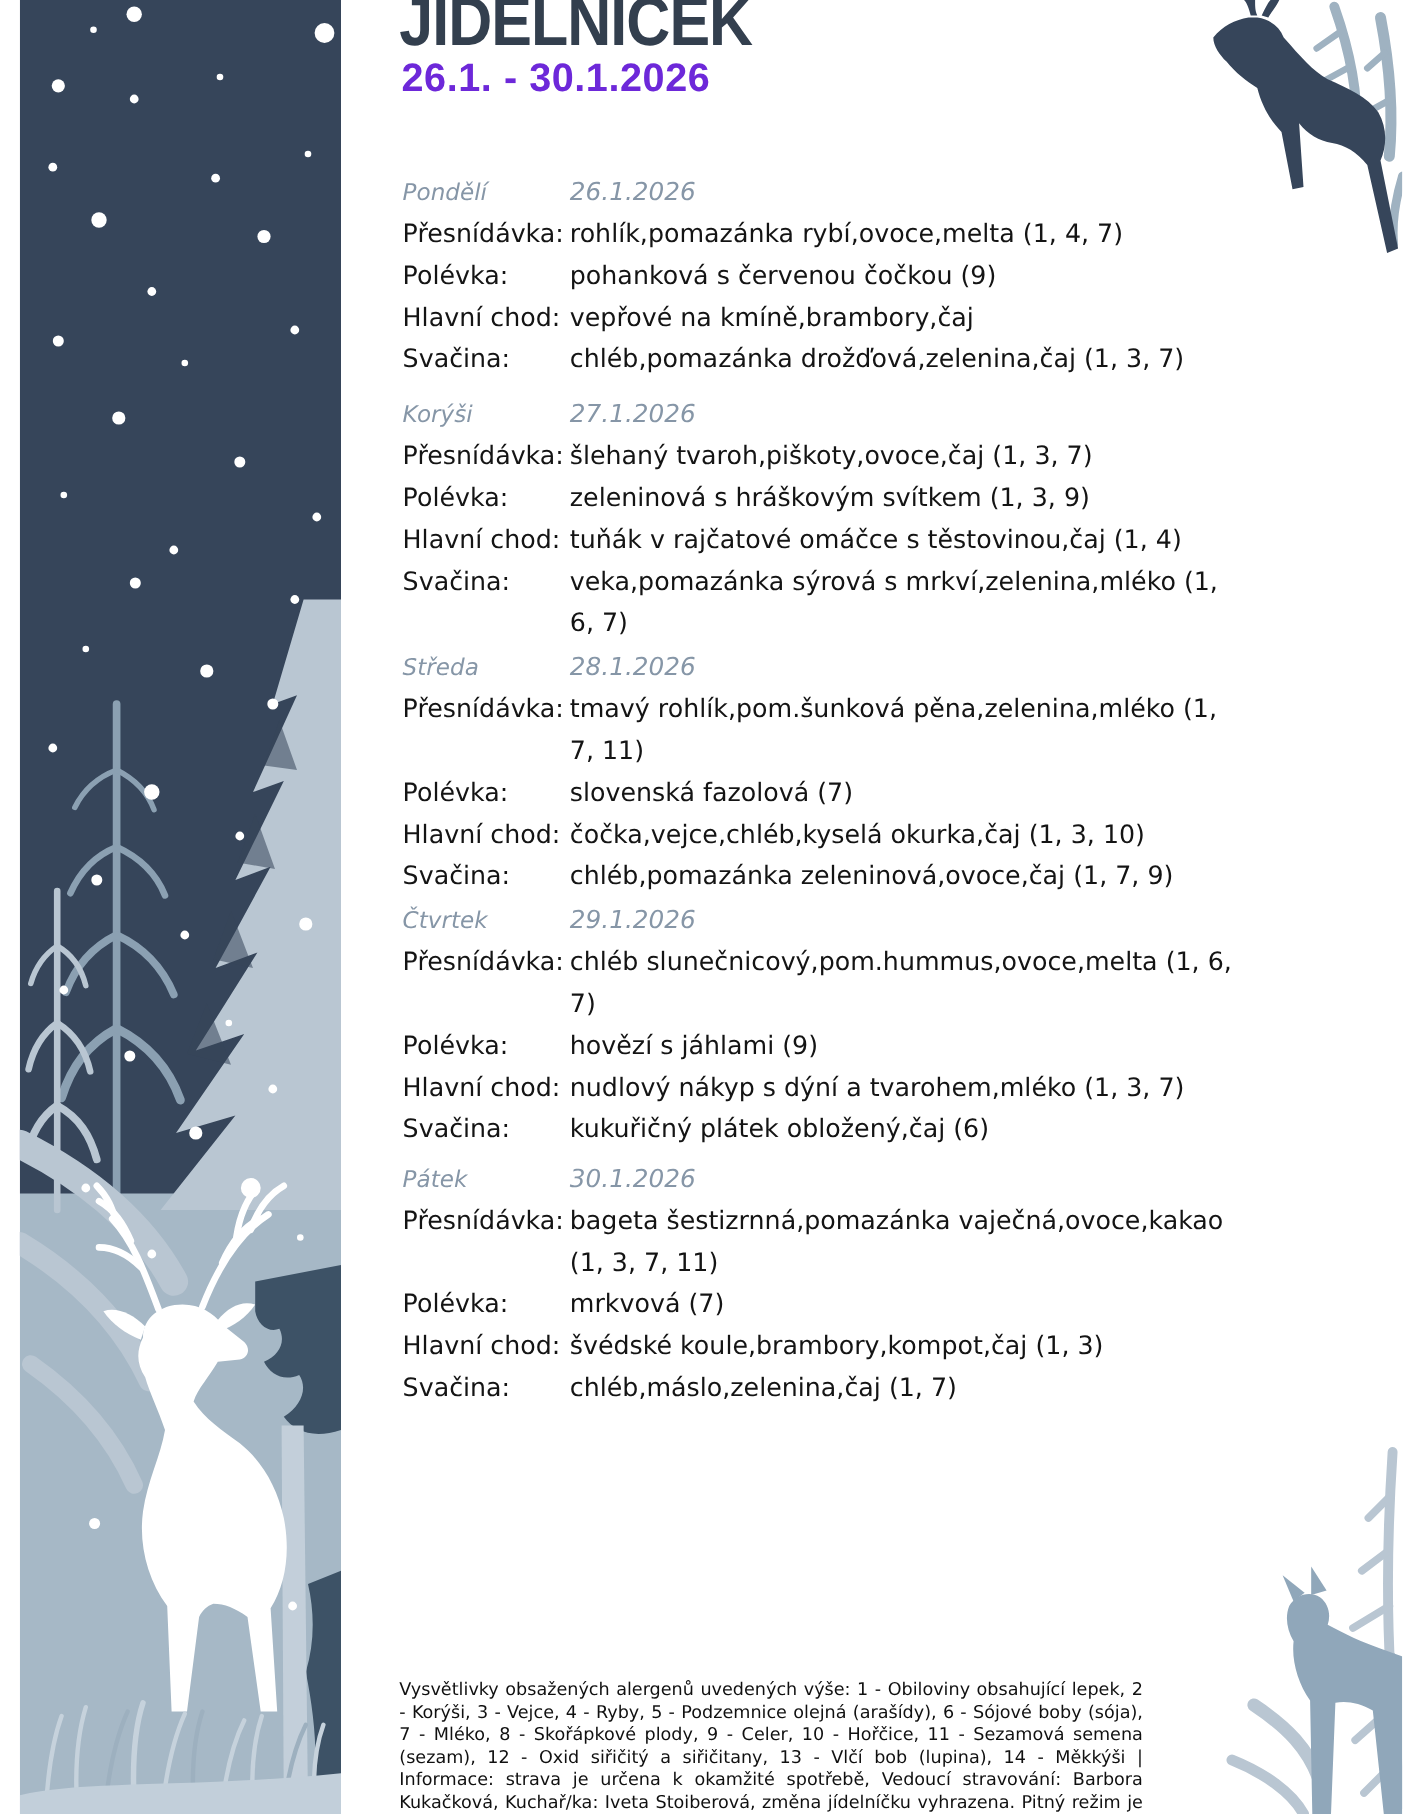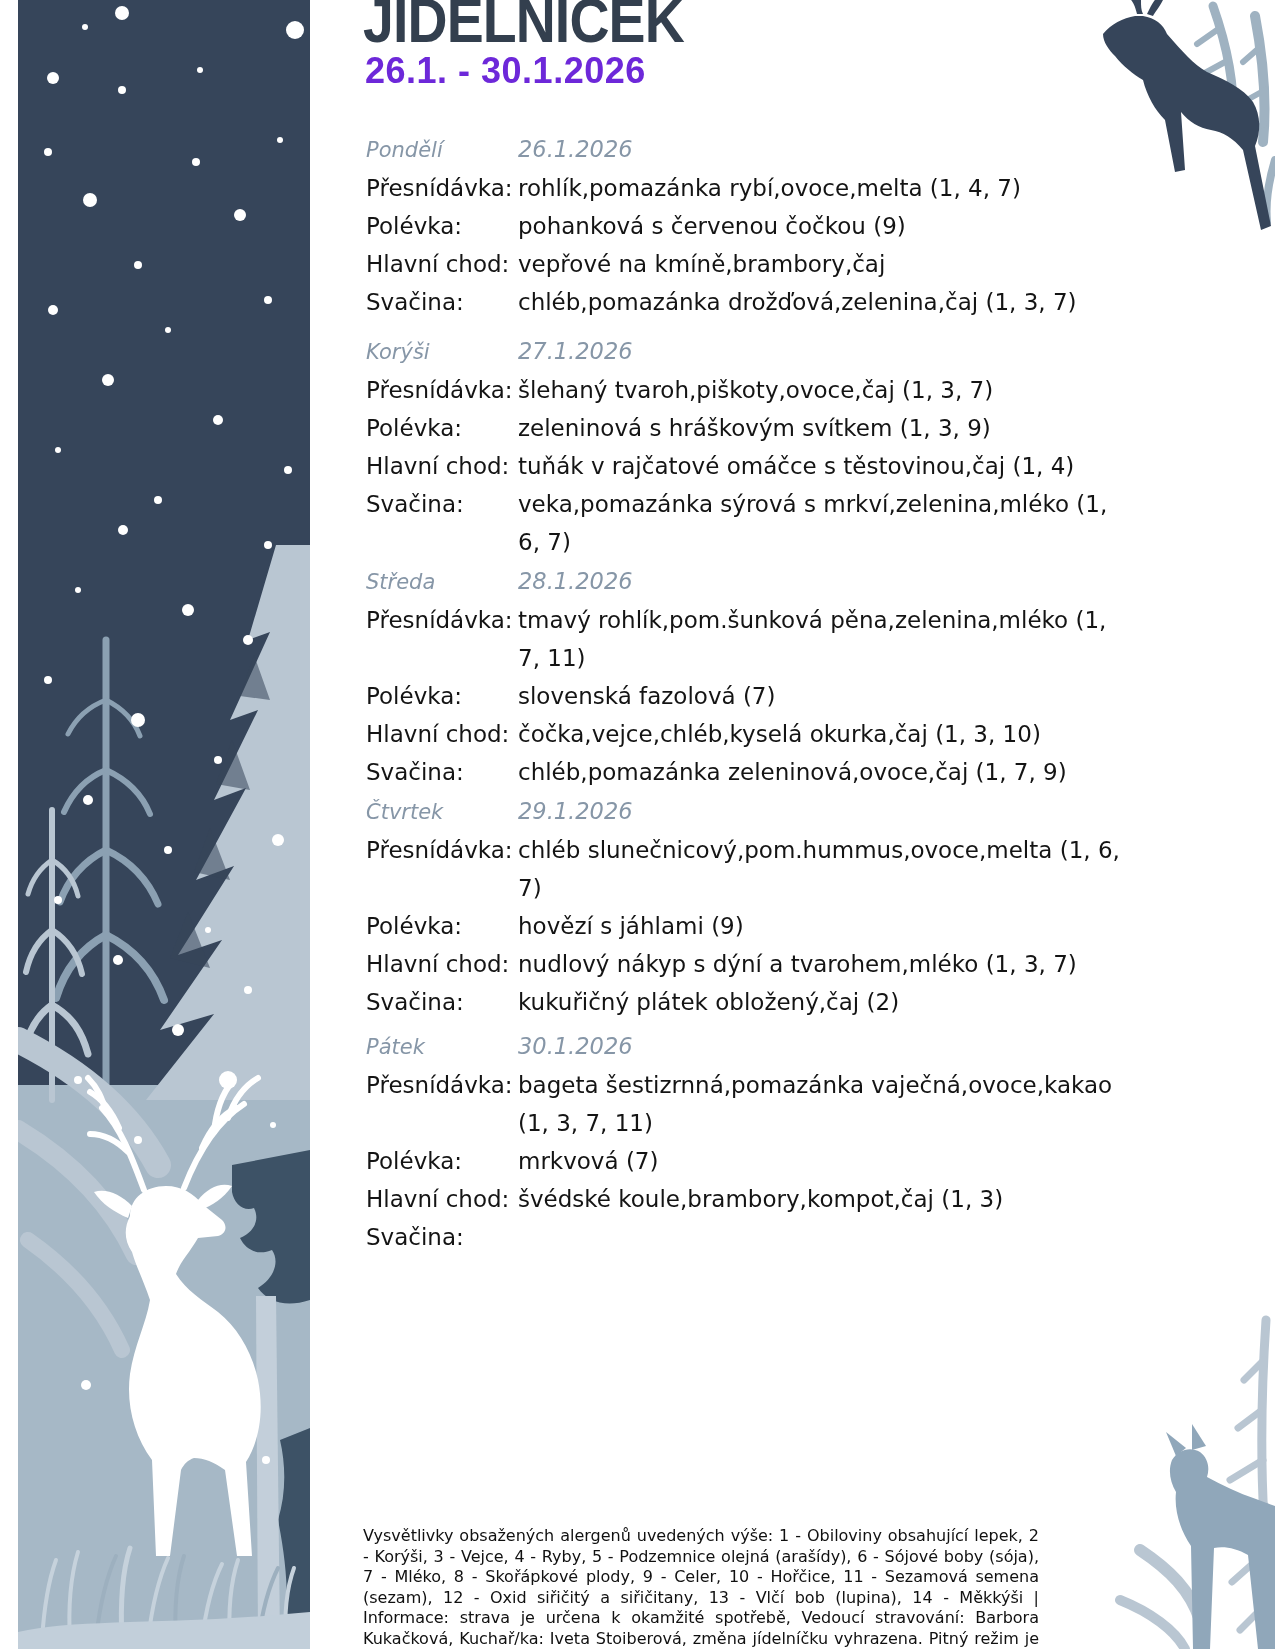--- a/index.html
+++ b/index.html
@@ -25,21 +25,21 @@
     position:absolute;left:365px;top:50px;
     font-family:"Liberation Sans",sans-serif;font-weight:bold;font-size:36px;
     color:#6d28d9;letter-spacing:0.5px;white-space:nowrap;
   }
 
   
   .day{position:absolute;left:366px;width:766px;}
   .day-0{top:130px}.day-1{top:332px}.day-2{top:562px}.day-3{top:792px}.day-4{top:1027px}
   .day-head{display:flex;align-items:baseline;line-height:38px;color:#8696a7;font-style:italic;}
   .day-name{flex:0 0 152px;font-size:21px;}
-  .day-date{font-size:22.5px;}
+  .day-date{font-size:22.5px;margin-top:26px;}
   .row{display:flex;line-height:38px;font-size:23px;color:#141414;}
   .row .label{flex:0 0 152px;}
   .row .value{flex:0 1 602px;max-width:602px;}
 
   
   .footer{
     position:absolute;left:363px;top:1526px;width:676px;
     font-size:16px;line-height:20.5px;color:#101010;text-align:justify;
   }
 </style>
@@ -306,21 +306,21 @@
     <div class="row">
       <span class="label">Polévka:</span>
       <span class="value">hovězí s jáhlami (9)</span>
     </div>
     <div class="row">
       <span class="label">Hlavní chod:</span>
       <span class="value">nudlový nákyp s dýní a tvarohem,mléko (1, 3, 7)</span>
     </div>
     <div class="row">
       <span class="label">Svačina:</span>
-      <span class="value">kukuřičný plátek obložený,čaj (2)</span>
+      <span class="value">kukuřičný plátek obložený,čaj (6)</span>
     </div>
   </section>
 
   <section class="day day-4">
     <div class="day-head">
       <span class="day-name">Pátek</span>
       <span class="day-date">30.1.2026</span>
     </div>
     <div class="row">
       <span class="label">Přesnídávka:</span>
@@ -329,18 +329,19 @@
     <div class="row">
       <span class="label">Polévka:</span>
       <span class="value">mrkvová (7)</span>
     </div>
     <div class="row">
       <span class="label">Hlavní chod:</span>
       <span class="value">švédské koule,brambory,kompot,čaj (1, 3)</span>
     </div>
     <div class="row">
       <span class="label">Svačina:</span>
+      <span class="value">chléb,máslo,zelenina,čaj (1, 7)</span>
     </div>
   </section>
 
   <div class="footer">Vysvětlivky obsažených alergenů uvedených výše: 1 - Obiloviny obsahující lepek, 2 - Korýši, 3 - Vejce, 4 - Ryby, 5 - Podzemnice olejná (arašídy), 6 - Sójové boby (sója), 7 - Mléko, 8 - Skořápkové plody, 9 - Celer, 10 - Hořčice, 11 - Sezamová semena (sezam), 12 - Oxid siřičitý a siřičitany, 13 - Vlčí bob (lupina), 14 - Měkkýši | Informace: strava je určena k okamžité spotřebě, Vedoucí stravování: Barbora Kukačková, Kuchař/ka: Iveta Stoiberová, změna jídelníčku vyhrazena. Pitný režim je zajištěn po celou dobu provozní</div>
 
 </div>
 
 </body></html>

